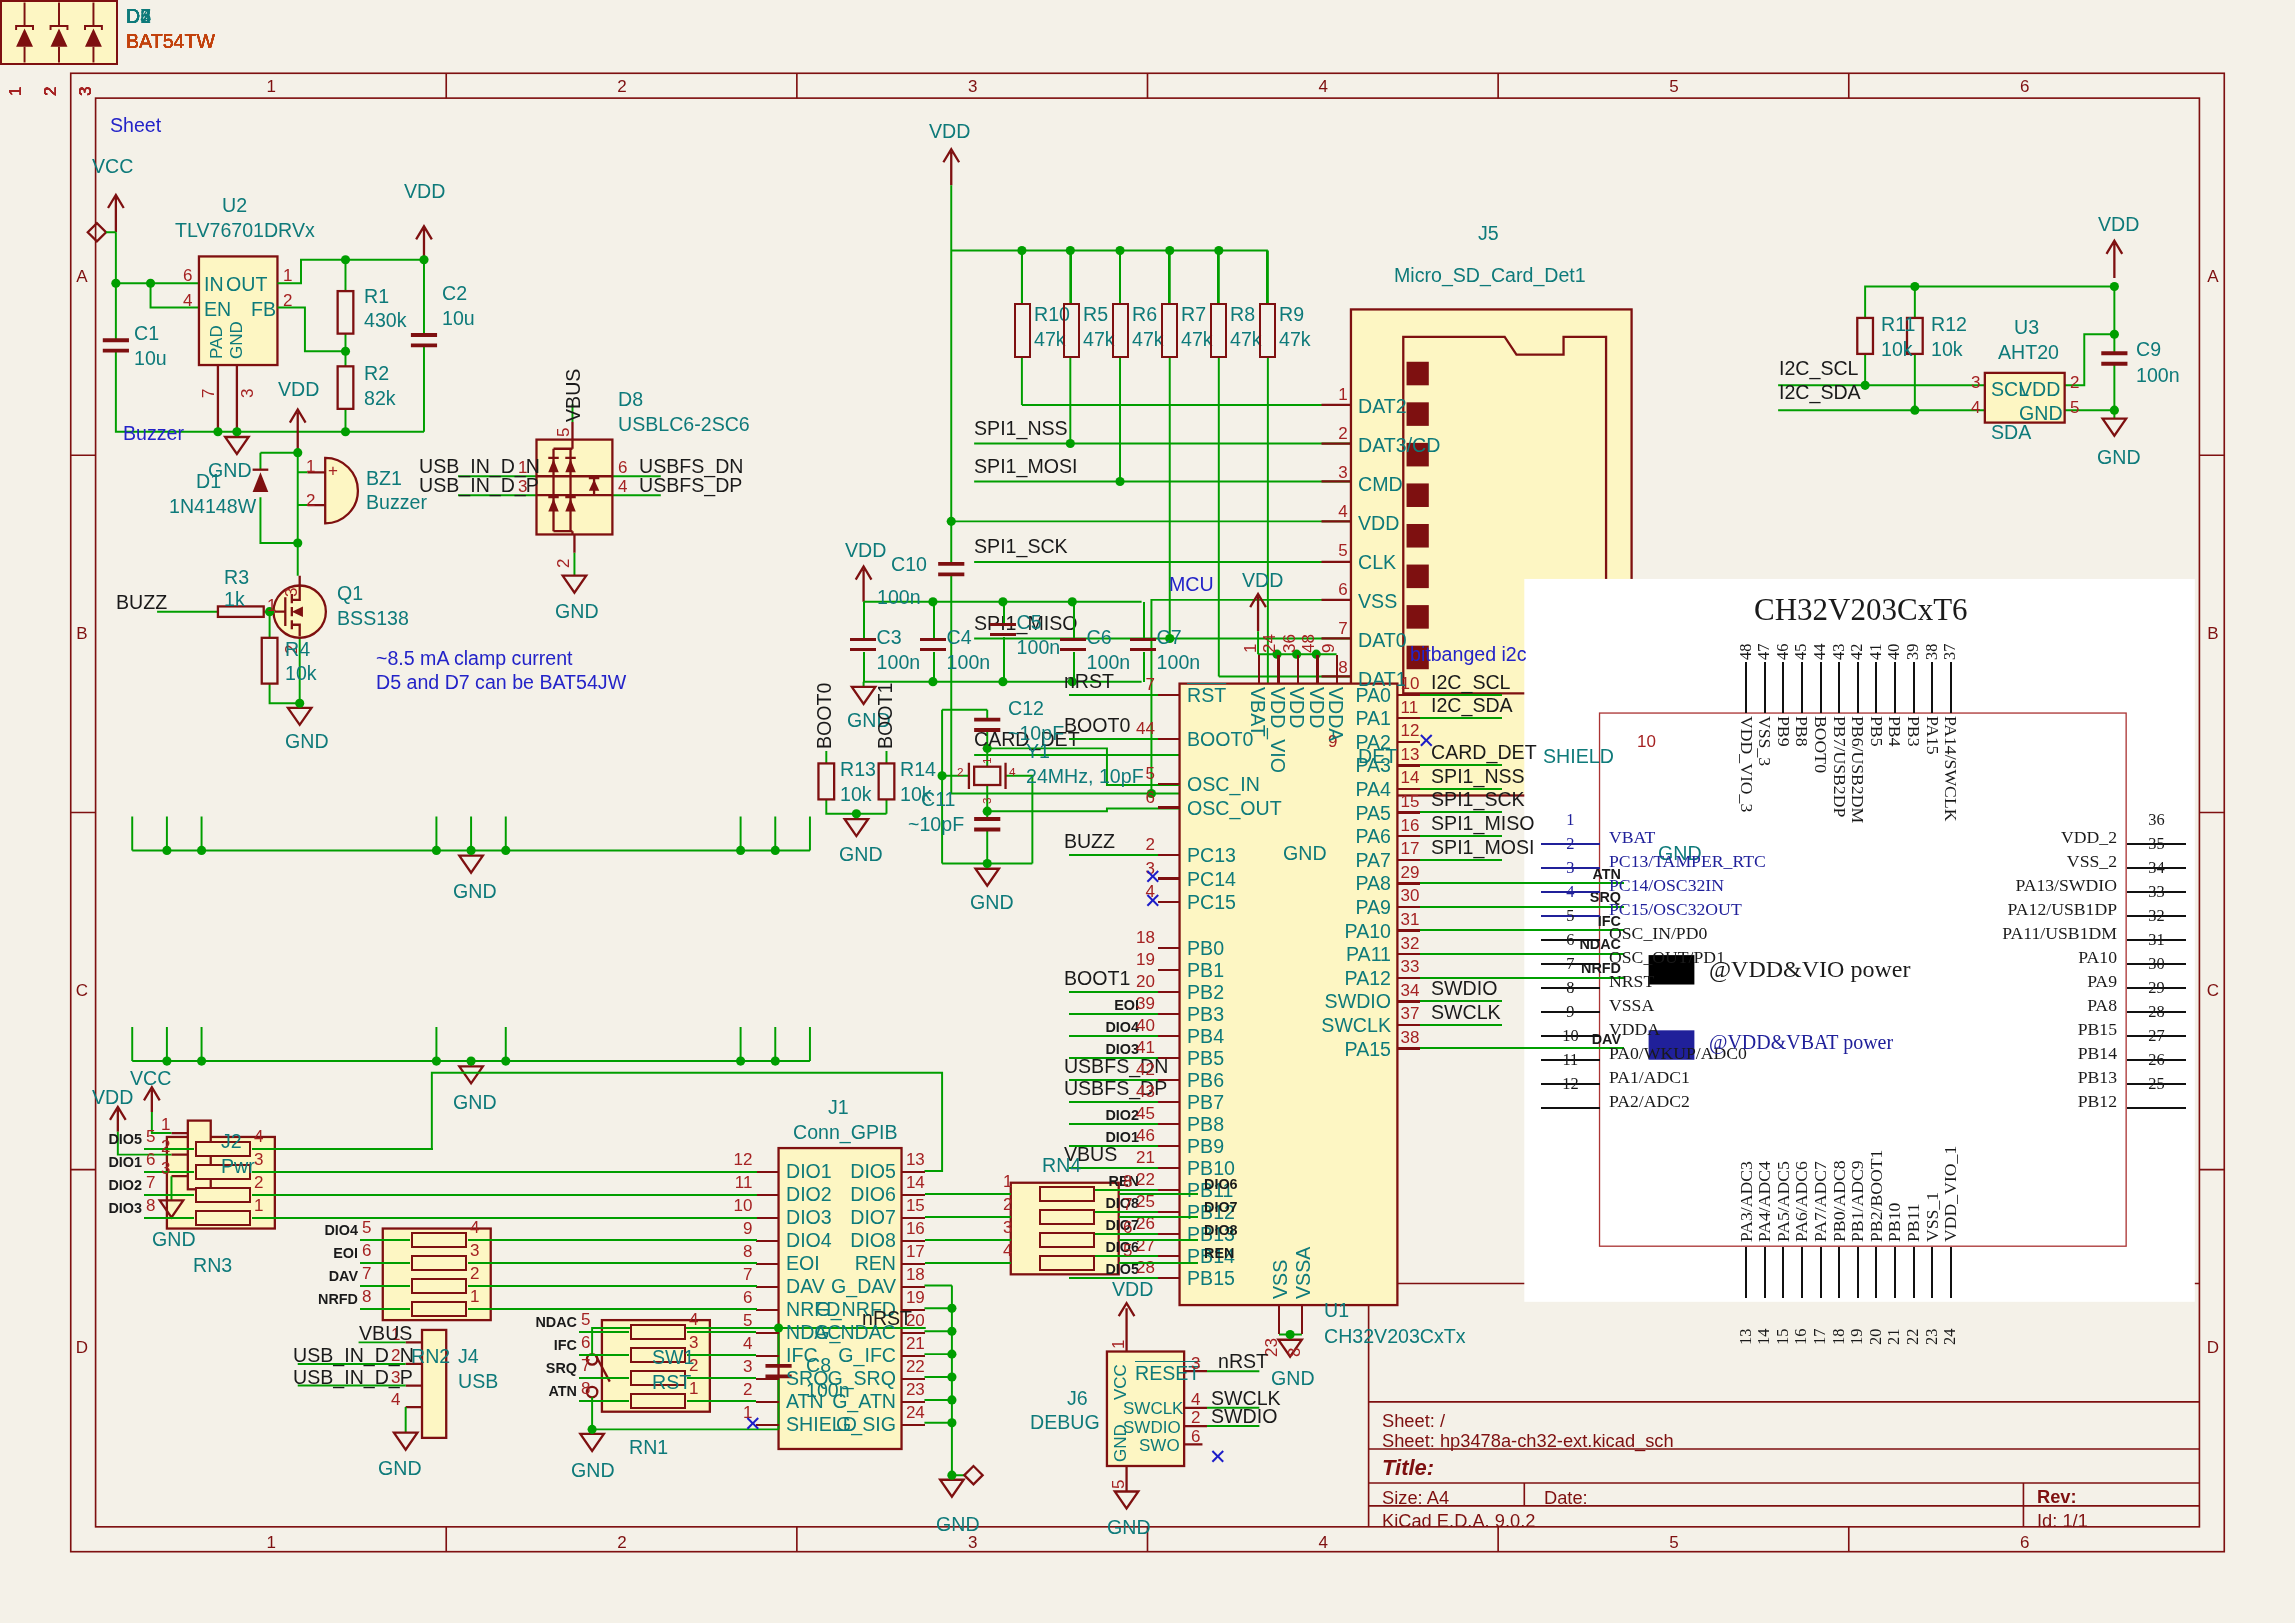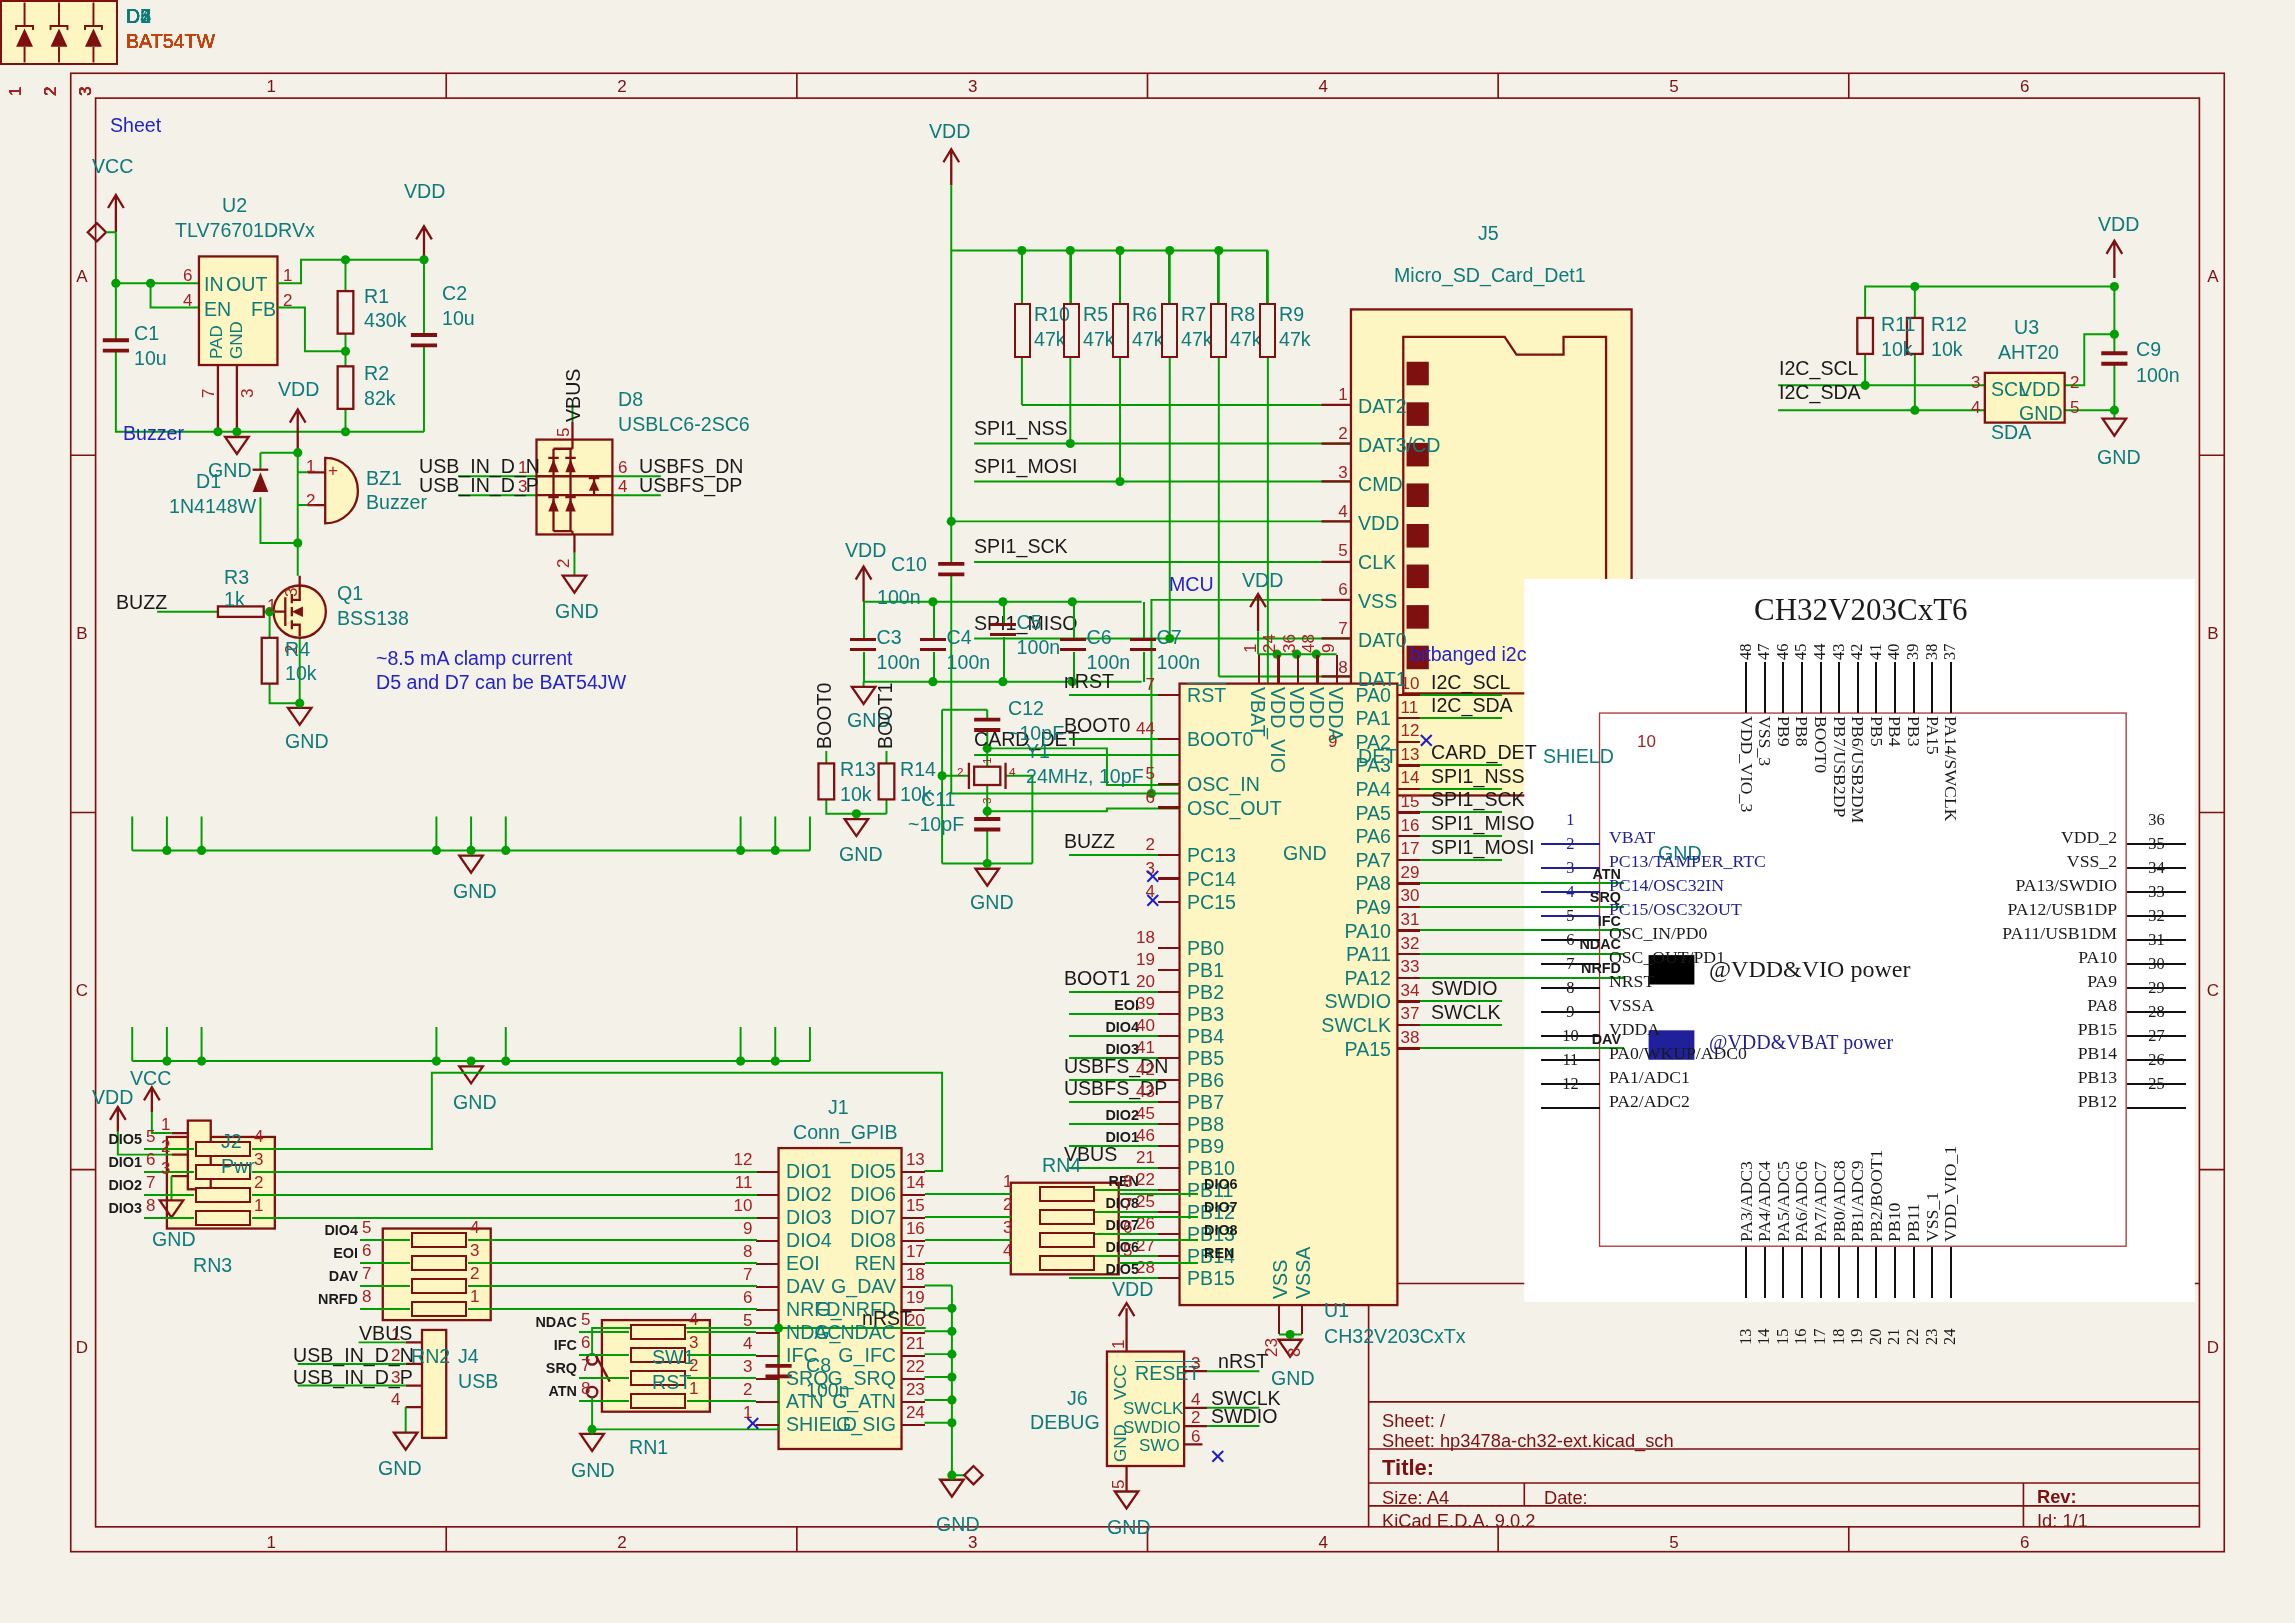--- a/index.html
+++ b/index.html
@@ -3,21 +3,21 @@
 <meta charset="utf-8">
 <style>
   html,body{margin:0;padding:0;background:#ddd}
   #sheet{position:relative;width:2295px;height:1623px;background:#F4F1E8;
     font-family:"Liberation Sans",sans-serif;font-size:19.6px;color:#1a1a1a;overflow:hidden}
   svg{position:absolute;left:0;top:0}
   .t{position:absolute;white-space:nowrap;line-height:1}
   .vt{position:absolute;white-space:nowrap;line-height:1;transform:rotate(-90deg);transform-origin:0 0}
   .vtd{position:absolute;white-space:nowrap;line-height:1;transform:rotate(90deg);transform-origin:0 0}
   .teal{color:#0E7A7A}.red{color:#A52222}.blk{color:#1a1a1a}.blue{color:#2323C8}.dkr{color:#7E1010}
-  .b{font-weight:bold}.i{}
+  .b{font-weight:bold}.i{font-style:italic}
   .s18{font-size:11.8px}.s26{font-size:17px}.s28{font-size:18.3px}
   .s34{font-size:22px}.s48{font-size:31px}
   .ser{font-family:"Liberation Serif",serif}
   .ovl{text-decoration:overline}
   .navy{color:#20209A}
 
   
   .w{stroke:#009E00;stroke-width:3;fill:none}
   .p{stroke:#7E1010;stroke-width:3.5;fill:none}
   .cap{stroke:#7E1010;stroke-width:6;fill:none}

